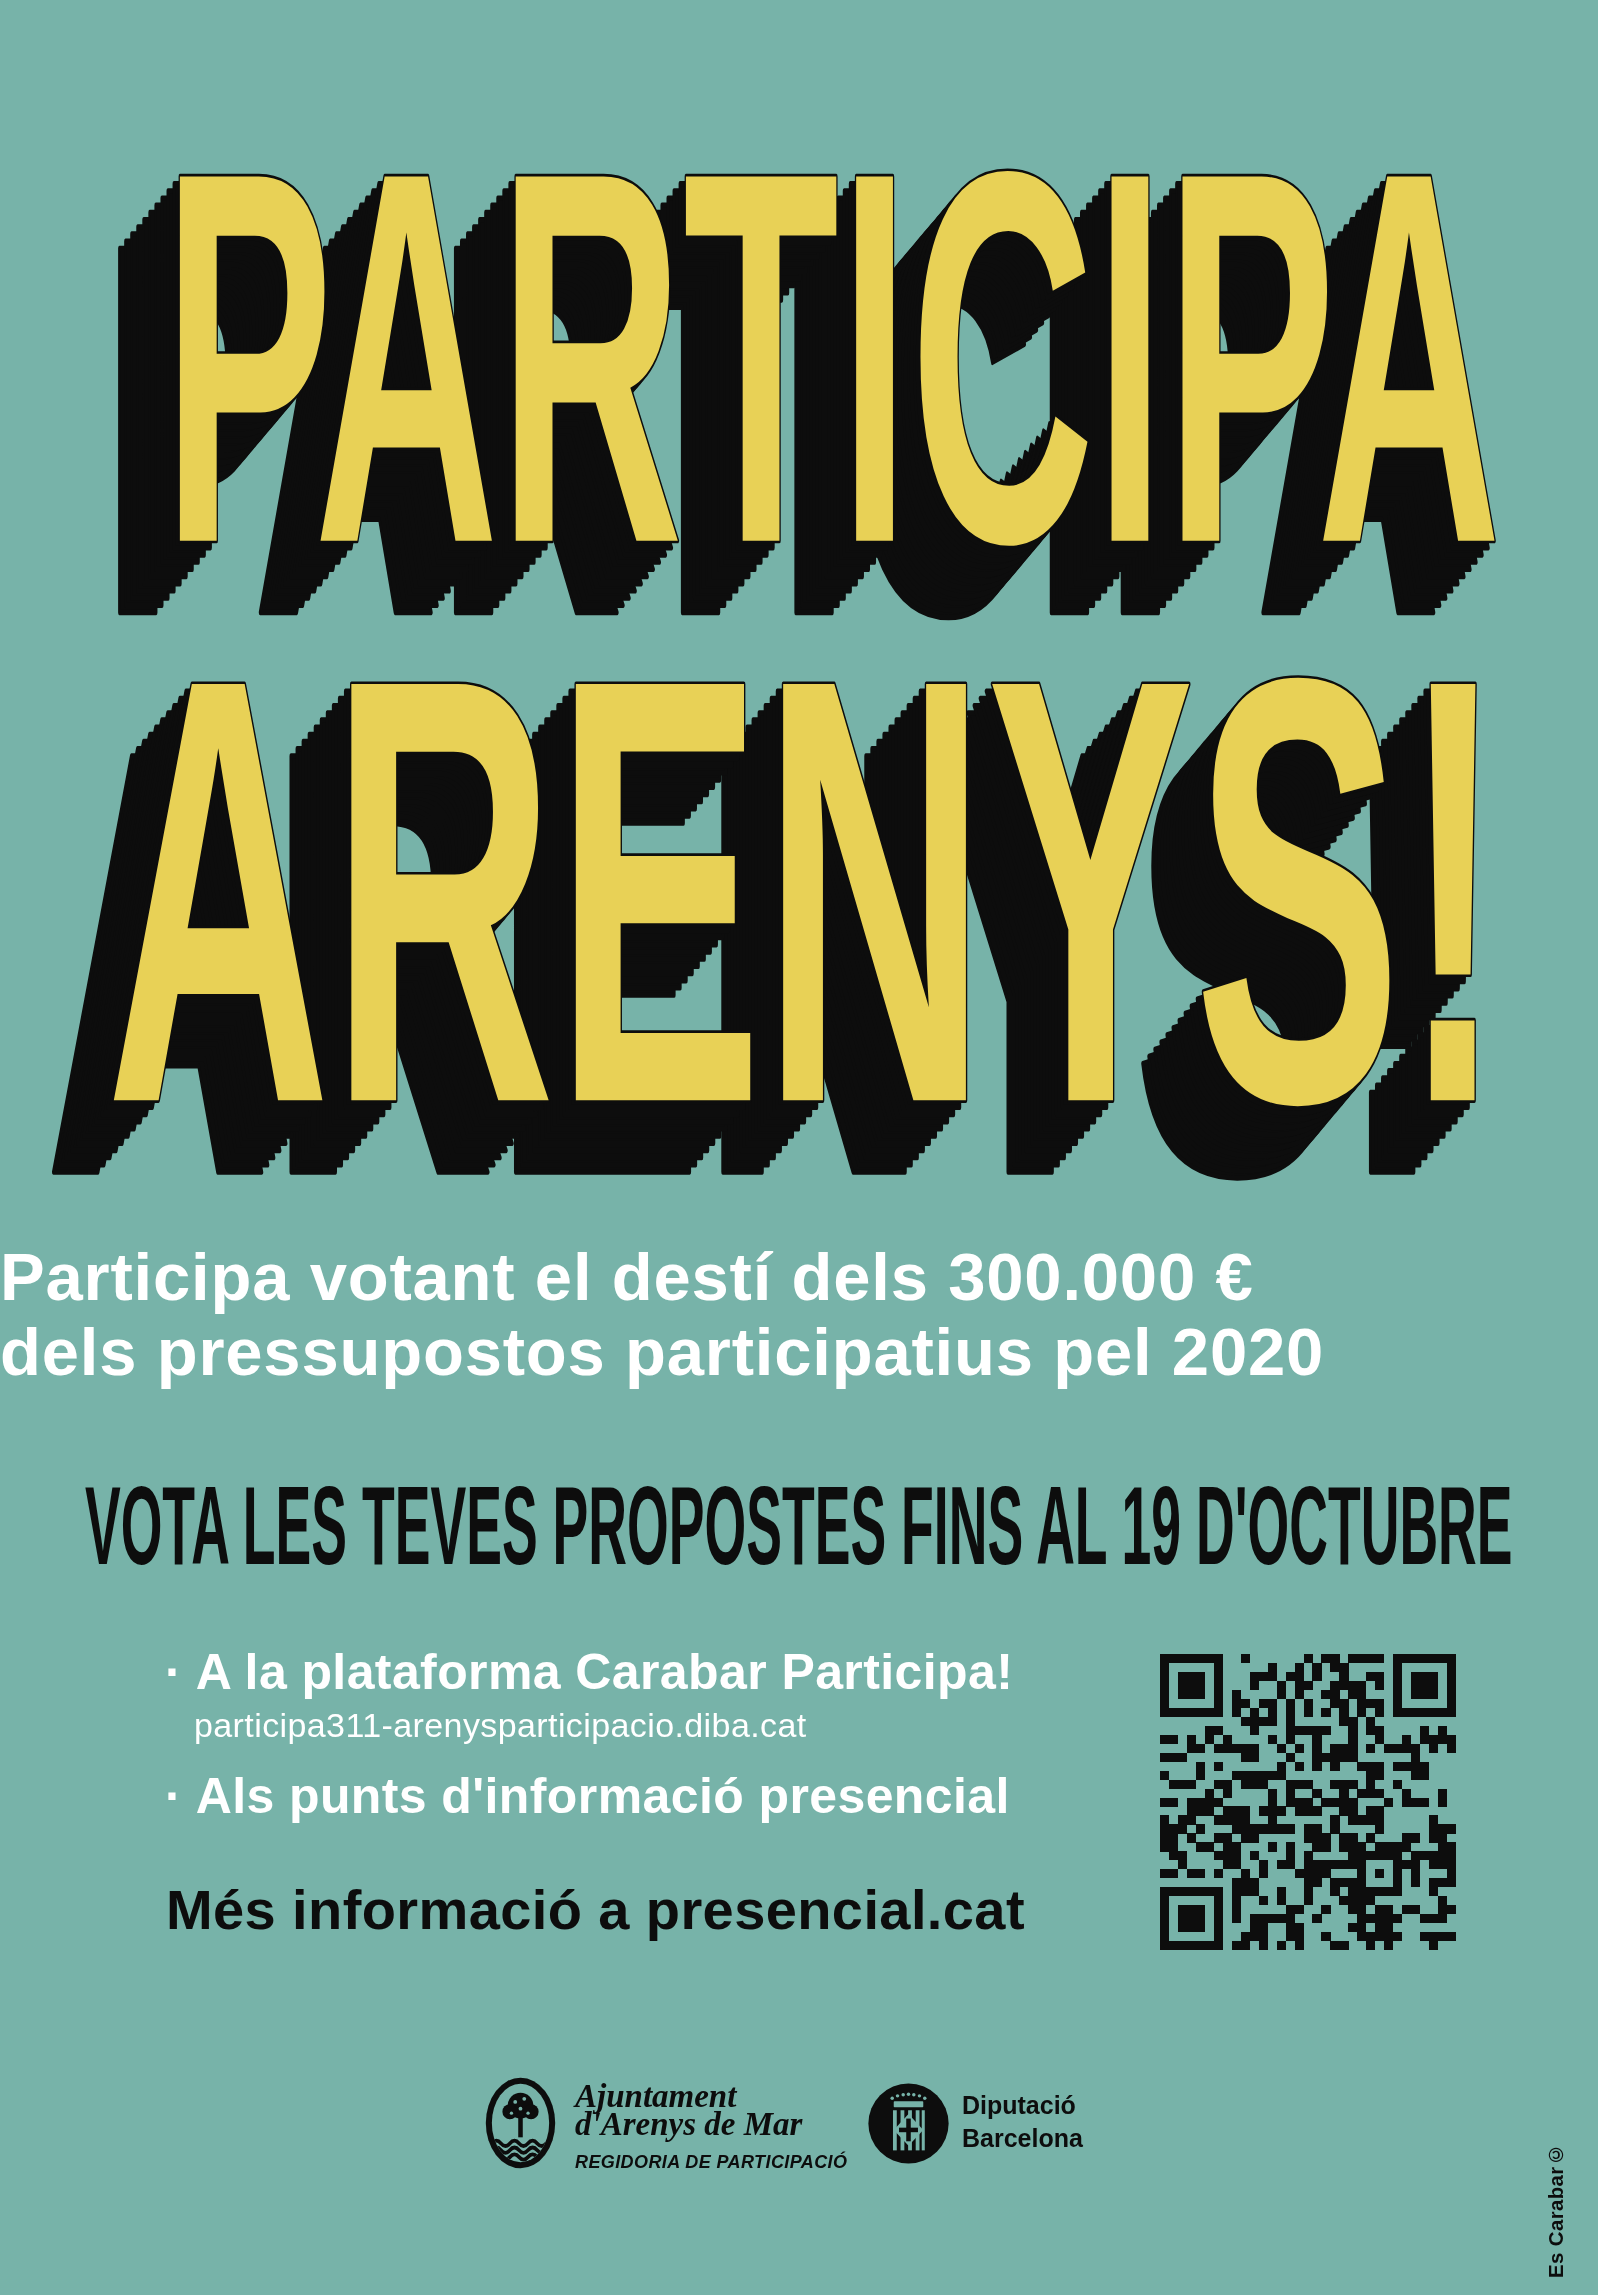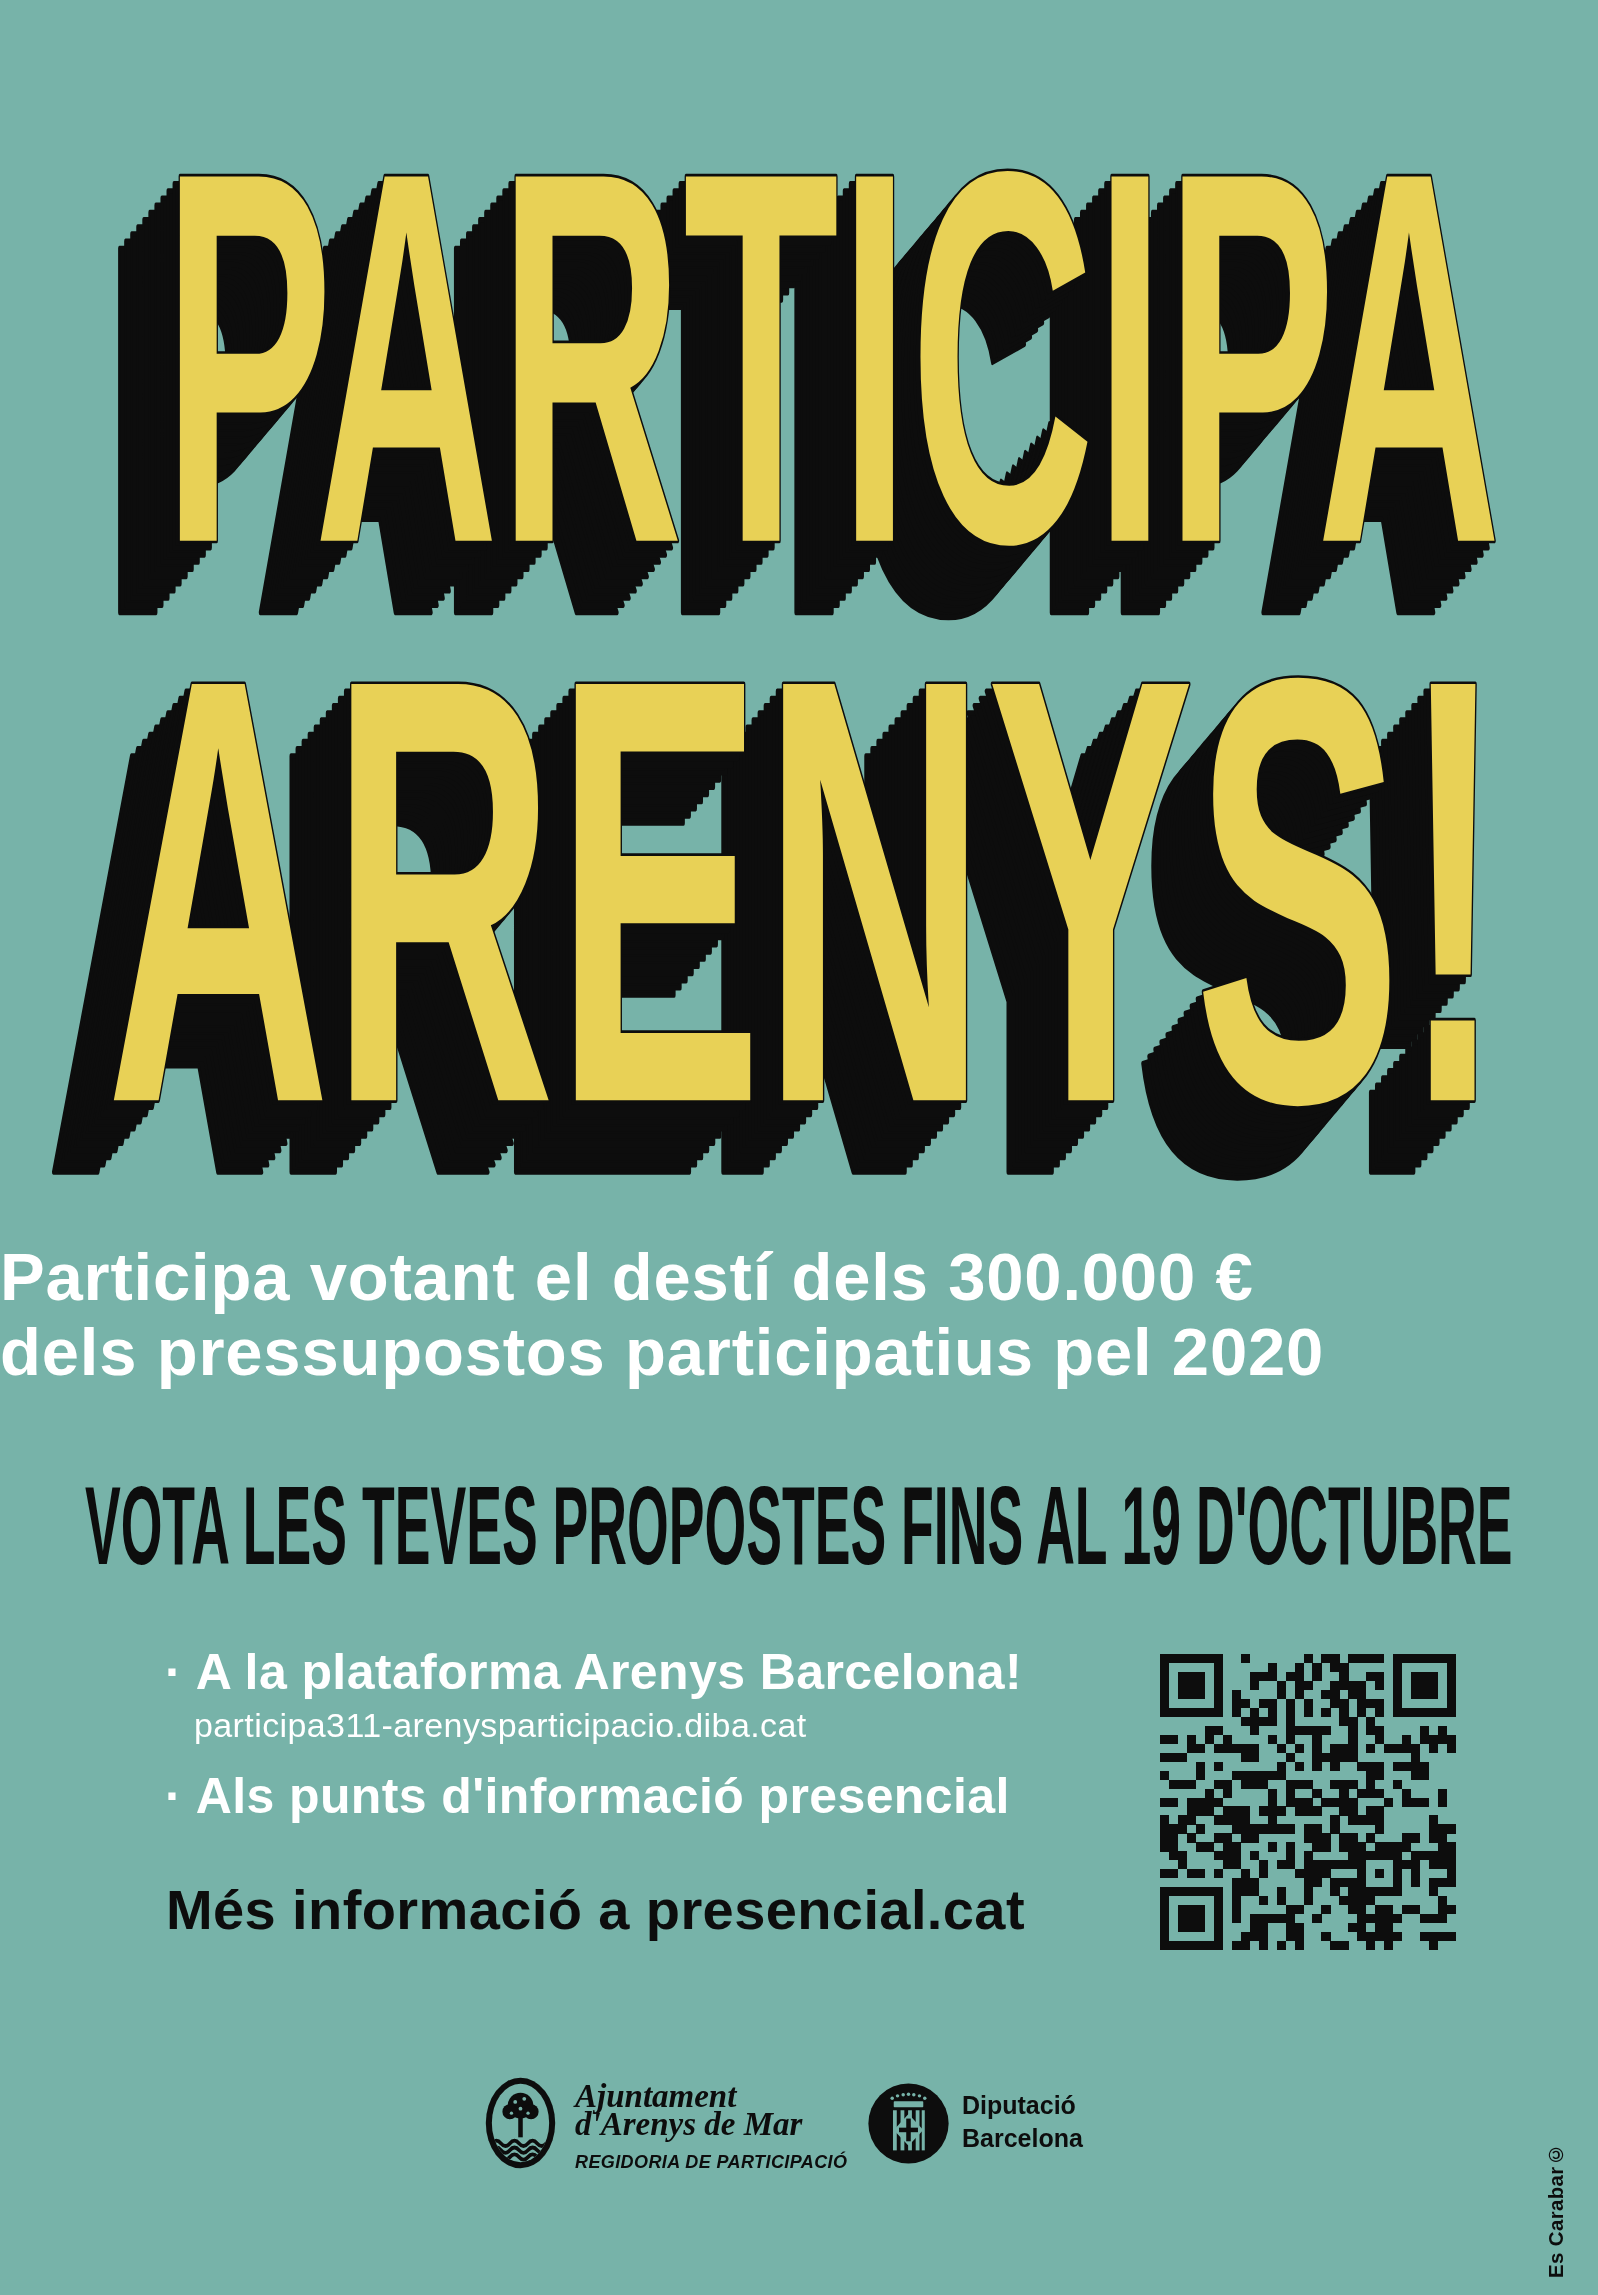--- a/index.html
+++ b/index.html
@@ -118,21 +118,21 @@
     </g>
     <text class="headline" x="112" y="2068" font-size="146" textLength="1888" lengthAdjust="spacingAndGlyphs">VOTA LES TEVES PROPOSTES FINS AL 19 D'OCTUBRE</text>
   </svg>
 
   <div class="subtitle">
     <div>Participa votant el destí dels 300.000 €</div>
     <div>dels pressupostos participatius pel 2020</div>
   </div>
 
   <div class="bullet b1">
-    <span class="marker">·</span><span>A la plataforma Arenys Barcelona!</span>
+    <span class="marker">·</span><span>A la plataforma Carabar Participa!</span>
   </div>
   <div class="url">participa311-arenysparticipacio.diba.cat</div>
   <div class="bullet b2">
     <span class="marker">·</span><span>Als punts d'informació presencial</span>
   </div>
 
   <div class="more">Més informació a presencial.cat</div>
 
   <svg class="qr" id="qr" viewBox="0 0 33 33">
       <rect x="0" y="0" width="1.02" height="1.02" fill="#0d0d0d"></rect>

